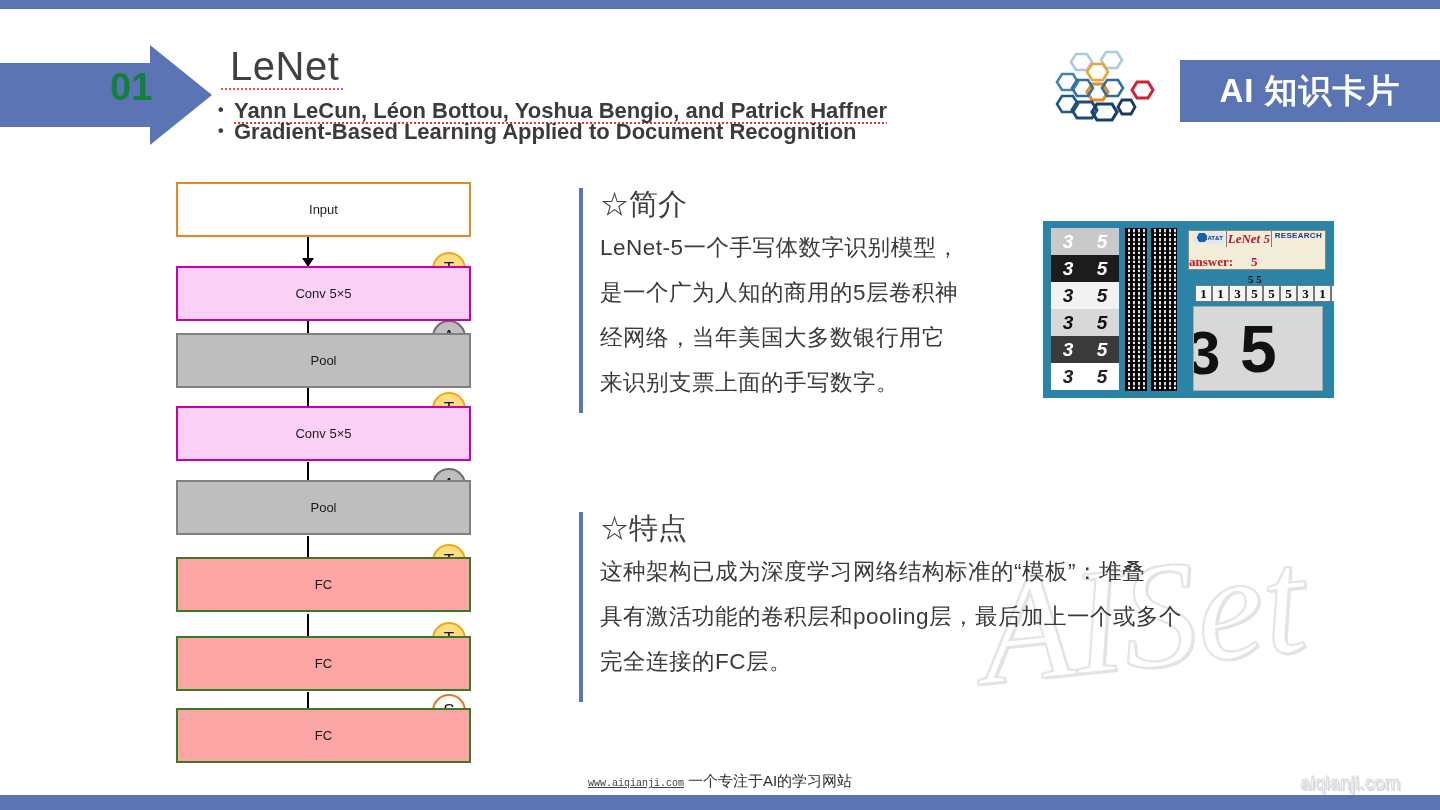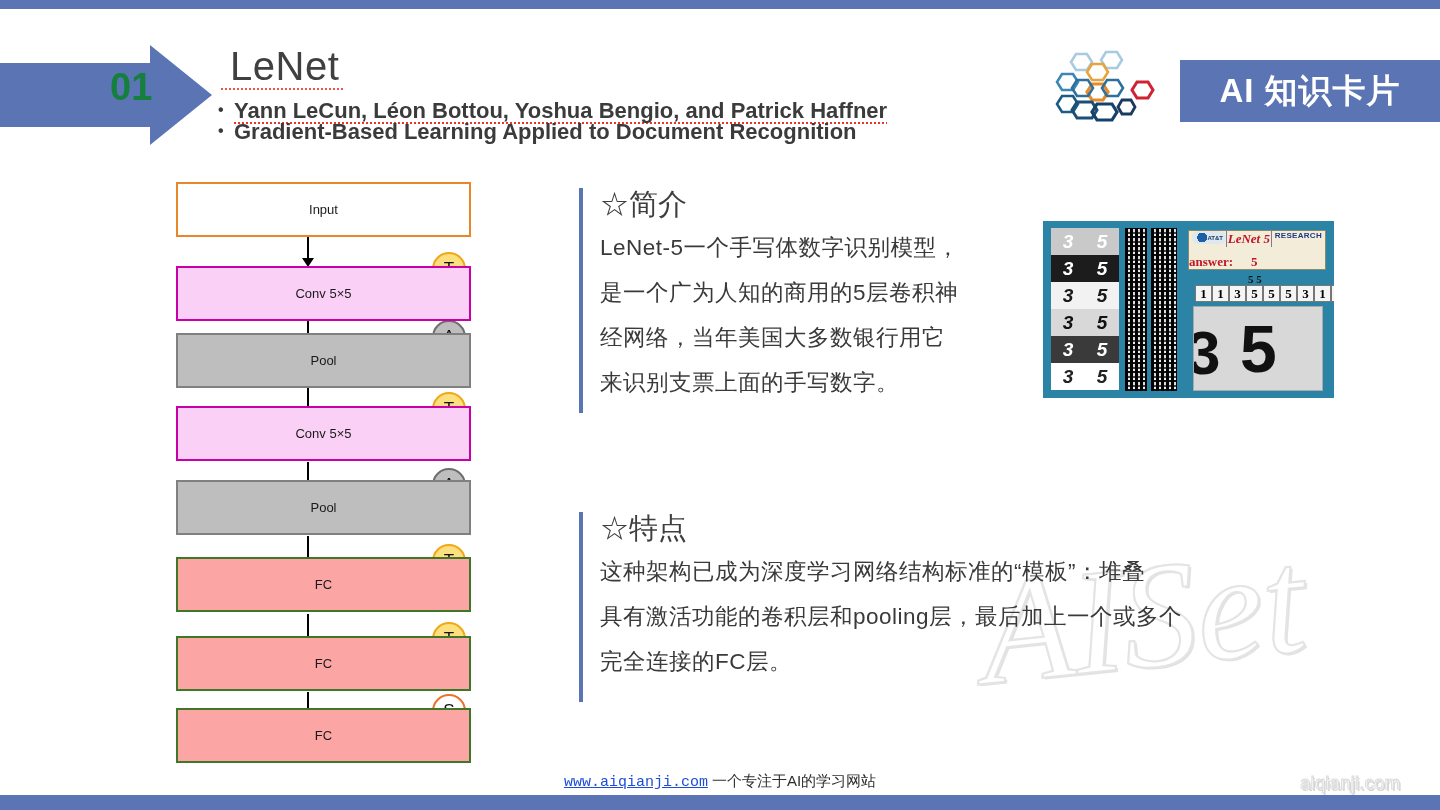--- a/index.html
+++ b/index.html
@@ -185,22 +185,22 @@
     font-size: 19px; color: #ffffff; text-shadow: 1.5px 1.5px 0 #d5d5d5;
     -webkit-text-stroke: 1px #dcdcdc;
   }
 
   
   .footer {
     position: absolute; left: 0; top: 772px; width: 1440px;
     text-align: center; font-size: 15px; color: #3a3a3a;
   }
   .footer a {
-    font-family: "Liberation Mono", monospace; color: #1d4ed8; text-decoration: underline;
-    font-size: 15px;
+    font-family: "Liberation Mono", monospace; color: #404040; text-decoration: underline;
+    font-size: 10px;
   }
   .footer .cn { font-family: "Liberation Sans", sans-serif; margin-left: 4px; color:#2e2e2e; }
 </style>
 </head>
 <body>
 
 <div id="slide">
 
   <div class="bar-top"></div>
   <div class="bar-bottom"></div>

